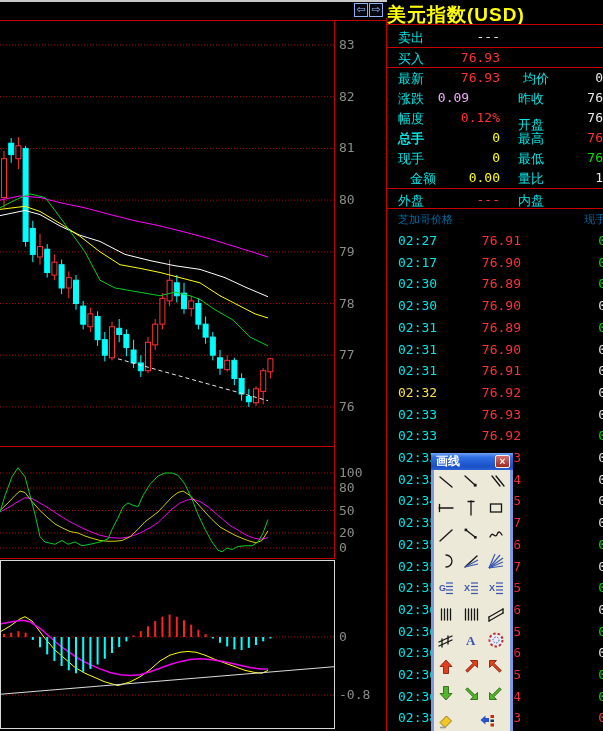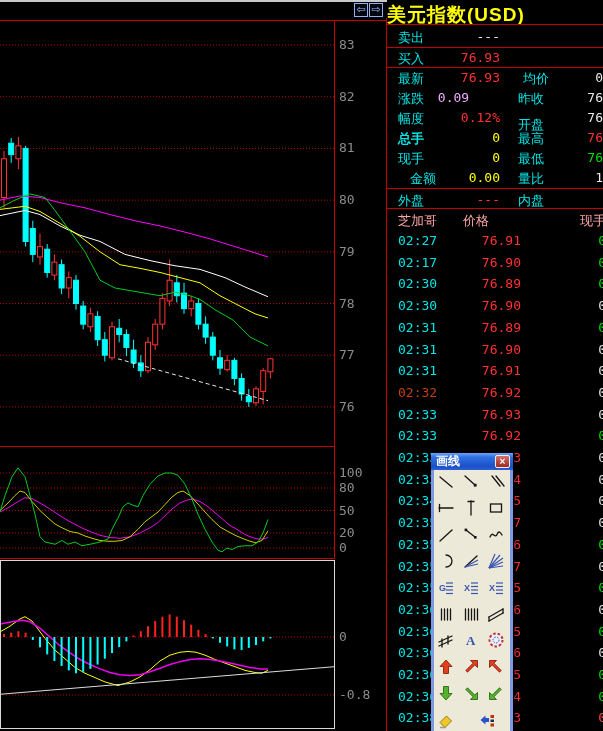--- a/index.html
+++ b/index.html
@@ -12,21 +12,21 @@
   .navbtn{position:absolute;top:3px;width:14px;height:14px;box-sizing:border-box;
           border:1px solid #8fb0ee;background:#00060f;color:#9dc0ff;
           font-size:11px;line-height:11px;text-align:center;}
   #nav-left{left:354px;} #nav-right{left:369px;}
   #rp{position:absolute;left:387px;top:0;width:216px;height:731px;overflow:hidden;background:#000;}
   .rp-title{left:0;top:2px;width:216px;color:#ffff00;
             font-size:19px;font-weight:bold;letter-spacing:1px;white-space:nowrap;}
   .sep{position:absolute;left:0;width:216px;height:1px;background:#c40000;}
   .qlabel{color:#00e5e5;font-size:13px;}
   .qval{font-size:13px;}
-  .th{color:#fca5a5;font-size:13px;}
+  .th{color:#0369a1;font-size:11px;}
   #dlg{position:absolute;left:431px;top:453px;width:82px;height:281px;box-sizing:border-box;
        background:#ece9d8;border:3px solid #7b99e0;border-top:none;z-index:10;
        box-shadow:2px 2px 4px rgba(0,0,0,.5);}
   .dlg-title{position:relative;height:17px;margin:0 -3px;
        background:linear-gradient(180deg,#6fa3f7 0%,#2f6fe4 25%,#1b50c8 80%,#2a60d4 100%);
        color:#fff;font-size:12px;font-weight:bold;line-height:17px;padding-left:5px;}
   .dlg-close{position:absolute;right:3px;top:2px;width:15px;height:13px;box-sizing:border-box;
        background:linear-gradient(180deg,#d4706a 0%,#a02a20 100%);border:1px solid #f0f0f0;
        border-radius:2px;color:#fff;font-size:10px;line-height:11px;text-align:center;font-weight:bold;}
   .tool{position:absolute;width:22px;height:22px;}
@@ -291,21 +291,21 @@
         <span class="abs qval num" style="left:20px;top:170px;width:93px;text-align:right;color:#ffff00;">0.00</span>
         <span class="abs qlabel" style="left:131px;top:170px;">量比</span>
         <span class="abs qval num" style="left:146px;top:170px;width:70px;text-align:right;color:#e8e8e8;">1</span>
         <span class="abs qlabel" style="left:11px;top:192px;">外盘</span>
         <span class="abs qval num" style="left:20px;top:192px;width:93px;text-align:right;color:#ff3232;">---</span>
         <span class="abs qlabel" style="left:131px;top:192px;">内盘</span>
         <span class="abs qval num" style="left:146px;top:192px;width:70px;text-align:right;color:#e8e8e8;"></span>
       </div>
     <div id="tape-header">
       <span class="abs th" style="left:11px;top:212px;">芝加哥</span>
-      <span class="abs th" style="left:44px;top:212px;width:90px;text-align:center;">价格</span>
+      <span class="abs th" style="left:44px;top:212px;width:90px;text-align:left;">价格</span>
       <span class="abs th" style="left:180px;top:212px;width:39px;text-align:right;">现手</span>
     </div>
     <div id="tape-rows">
         <div>
           <span class="abs num" style="left:11px;top:233px;color:#00e5e5;font-size:13px;">02:27</span>
           <span class="abs num" style="left:44px;top:233px;width:90px;text-align:right;color:#ff3232;font-size:13px;">76.91</span>
           <span class="abs num" style="left:180px;top:233px;width:39px;text-align:right;color:#00dd00;font-size:13px;">0</span>
         </div>
         <div>
           <span class="abs num" style="left:11px;top:255px;color:#00e5e5;font-size:13px;">02:17</span>
@@ -331,21 +331,21 @@
           <span class="abs num" style="left:11px;top:342px;color:#00e5e5;font-size:13px;">02:31</span>
           <span class="abs num" style="left:44px;top:342px;width:90px;text-align:right;color:#ff3232;font-size:13px;">76.90</span>
           <span class="abs num" style="left:180px;top:342px;width:39px;text-align:right;color:#e0e0e0;font-size:13px;">0</span>
         </div>
         <div>
           <span class="abs num" style="left:11px;top:363px;color:#00e5e5;font-size:13px;">02:31</span>
           <span class="abs num" style="left:44px;top:363px;width:90px;text-align:right;color:#ff3232;font-size:13px;">76.91</span>
           <span class="abs num" style="left:180px;top:363px;width:39px;text-align:right;color:#e0e0e0;font-size:13px;">0</span>
         </div>
         <div>
-          <span class="abs num" style="left:11px;top:385px;color:#c2410c;font-size:13px;">02:32</span>
+          <span class="abs num" style="left:11px;top:385px;color:#fde047;font-size:13px;">02:32</span>
           <span class="abs num" style="left:44px;top:385px;width:90px;text-align:right;color:#ff3232;font-size:13px;">76.92</span>
           <span class="abs num" style="left:180px;top:385px;width:39px;text-align:right;color:#e0e0e0;font-size:13px;">0</span>
         </div>
         <div>
           <span class="abs num" style="left:11px;top:407px;color:#00e5e5;font-size:13px;">02:33</span>
           <span class="abs num" style="left:44px;top:407px;width:90px;text-align:right;color:#ff3232;font-size:13px;">76.93</span>
           <span class="abs num" style="left:180px;top:407px;width:39px;text-align:right;color:#e0e0e0;font-size:13px;">0</span>
         </div>
         <div>
           <span class="abs num" style="left:11px;top:428px;color:#00e5e5;font-size:13px;">02:33</span>

